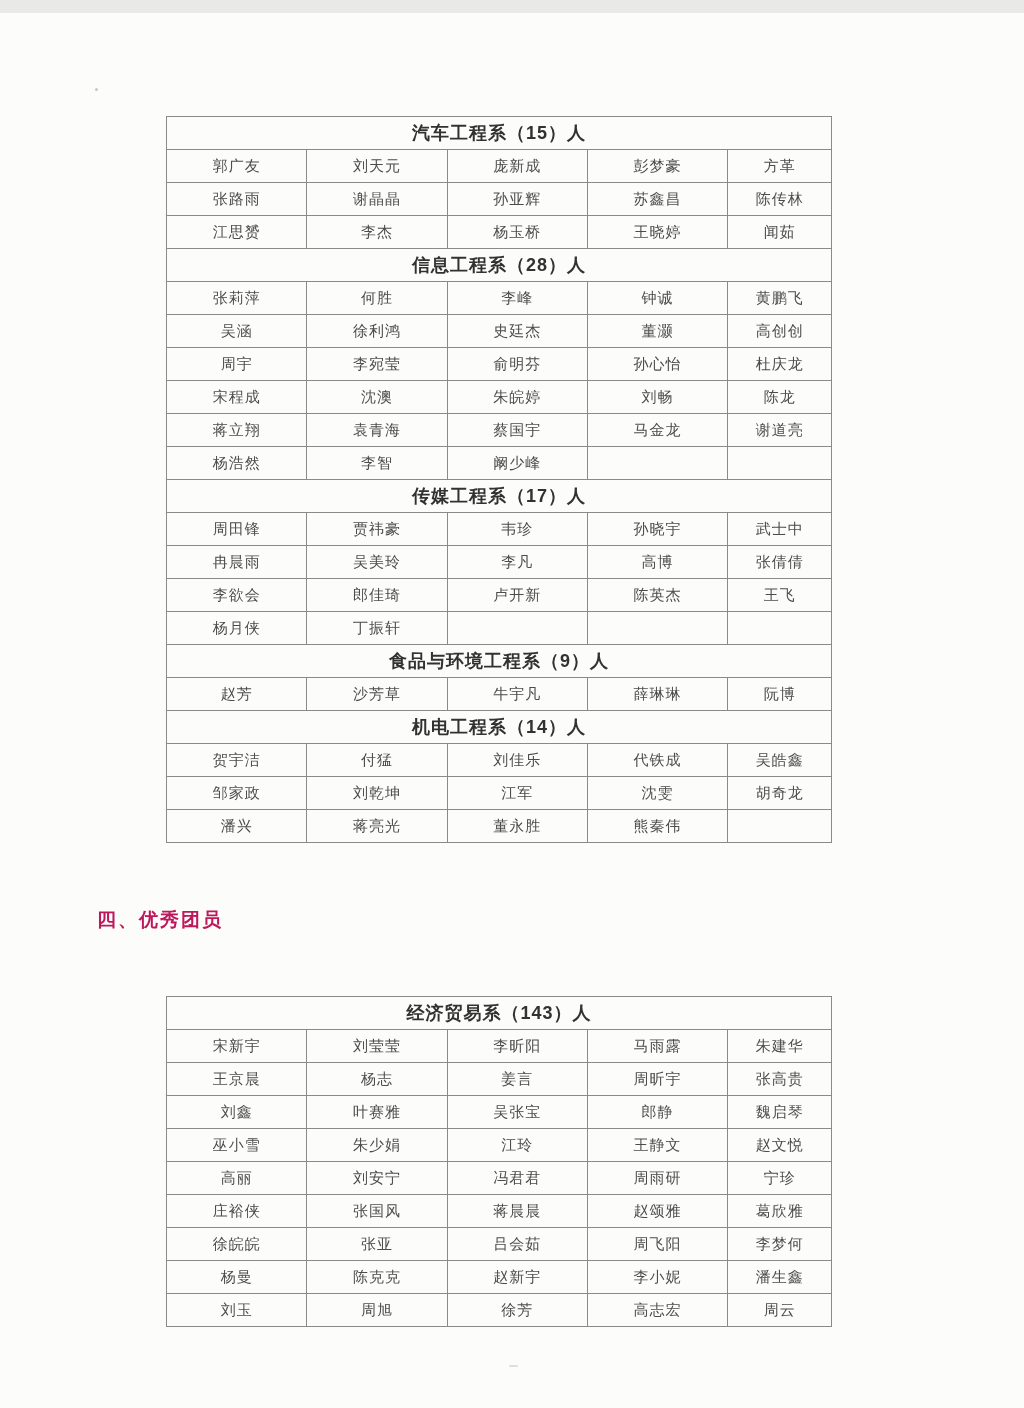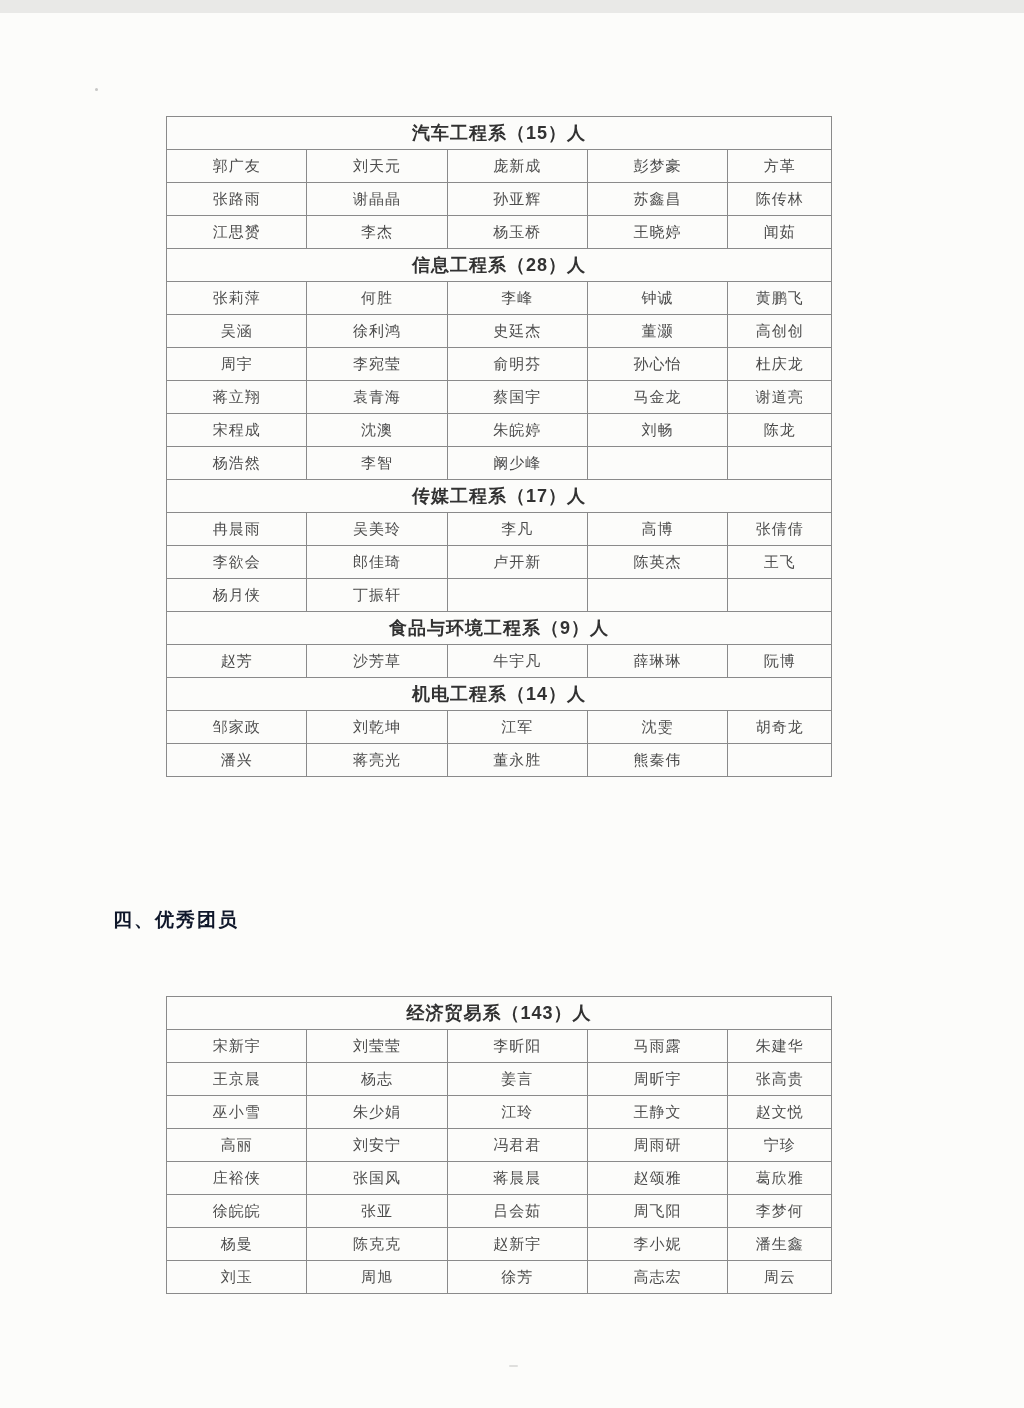--- a/index.html
+++ b/index.html
@@ -44,26 +44,26 @@
     color: #323232;
     letter-spacing: 1px;
   }
   .award-table td {
     font-size: 15px;
     color: #4c4c4c;
     letter-spacing: 1px;
   }
   .section-heading {
     position: absolute;
-    left: 113px;
+    left: 97px;
     top: 894px;
     font-family: "Liberation Sans", "DejaVu Sans", sans-serif;
     font-size: 19px;
     font-weight: 700;
-    color: #0f172a;
+    color: #be185d;
     letter-spacing: 2px;
   }
   .speck {
     position: absolute;
     background: #9a9a9a;
     border-radius: 50%;
   }
   .speck-1 { left: 95px; top: 75px; width: 3px; height: 3px; opacity: .55; }
   .speck-2 { left: 509px; top: 1352px; width: 9px; height: 2px; opacity: .3; border-radius: 1px; }
 </style>
@@ -123,42 +123,49 @@
           <td>高创创</td>
         </tr>
         <tr>
           <td>周宇</td>
           <td>李宛莹</td>
           <td>俞明芬</td>
           <td>孙心怡</td>
           <td>杜庆龙</td>
         </tr>
         <tr>
+          <td>宋程成</td>
+          <td>沈澳</td>
+          <td>朱皖婷</td>
+          <td>刘畅</td>
+          <td>陈龙</td>
+        </tr>
+        <tr>
           <td>蒋立翔</td>
           <td>袁青海</td>
           <td>蔡国宇</td>
           <td>马金龙</td>
           <td>谢道亮</td>
         </tr>
         <tr>
-          <td>宋程成</td>
-          <td>沈澳</td>
-          <td>朱皖婷</td>
-          <td>刘畅</td>
-          <td>陈龙</td>
-        </tr>
-        <tr>
           <td>杨浩然</td>
           <td>李智</td>
           <td>阚少峰</td>
           <td></td>
           <td></td>
         </tr>
         <tr>
           <th colspan="5">传媒工程系（17）人</th>
+        </tr>
+        <tr>
+          <td>周田锋</td>
+          <td>贾祎豪</td>
+          <td>韦珍</td>
+          <td>孙晓宇</td>
+          <td>武士中</td>
         </tr>
         <tr>
           <td>冉晨雨</td>
           <td>吴美玲</td>
           <td>李凡</td>
           <td>高博</td>
           <td>张倩倩</td>
         </tr>
         <tr>
           <td>李欲会</td>
@@ -181,20 +188,27 @@
           <td>赵芳</td>
           <td>沙芳草</td>
           <td>牛宇凡</td>
           <td>薛琳琳</td>
           <td>阮博</td>
         </tr>
         <tr>
           <th colspan="5">机电工程系（14）人</th>
         </tr>
         <tr>
+          <td>贺宇洁</td>
+          <td>付猛</td>
+          <td>刘佳乐</td>
+          <td>代铁成</td>
+          <td>吴皓鑫</td>
+        </tr>
+        <tr>
           <td>邹家政</td>
           <td>刘乾坤</td>
           <td>江军</td>
           <td>沈雯</td>
           <td>胡奇龙</td>
         </tr>
         <tr>
           <td>潘兴</td>
           <td>蒋亮光</td>
           <td>董永胜</td>
@@ -226,20 +240,27 @@
           <td>朱建华</td>
         </tr>
         <tr>
           <td>王京晨</td>
           <td>杨志</td>
           <td>姜言</td>
           <td>周昕宇</td>
           <td>张高贵</td>
         </tr>
         <tr>
+          <td>刘鑫</td>
+          <td>叶赛雅</td>
+          <td>吴张宝</td>
+          <td>郎静</td>
+          <td>魏启琴</td>
+        </tr>
+        <tr>
           <td>巫小雪</td>
           <td>朱少娟</td>
           <td>江玲</td>
           <td>王静文</td>
           <td>赵文悦</td>
         </tr>
         <tr>
           <td>高丽</td>
           <td>刘安宁</td>
           <td>冯君君</td>

